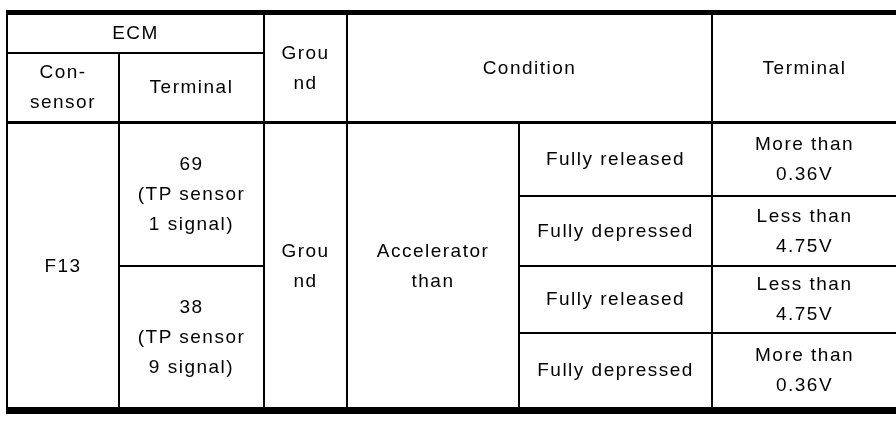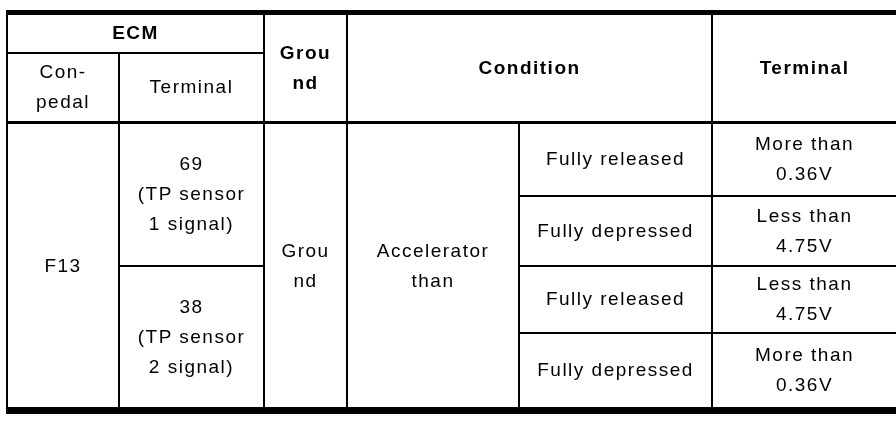--- a/index.html
+++ b/index.html
@@ -37,21 +37,21 @@
     text-align: center;
     overflow: hidden;
   }
   td.no-left  { border-left: 0; }
   td.no-right { border-right: 0; }
   td.hdr-b    { border-bottom-width: 3px; }
   tr.r1 > td  { border-top-width: 3px; }
   td.al       { text-align: left; }
   td.pad14    { padding-left: 14px; }
   td.pad9     { padding-left: 9px; margin-top: 14px; }
-  tr.h1 { height: 40px; font-weight: bold; }
+  tr.h1 { height: 40px; }
   tr.h2 { height: 70px; }
   tr.r1 { height: 73px; }
   tr.r2 { height: 70px; }
   tr.r3 { height: 67px; }
   tr.r4 { height: 78px; }
 </style>
 </head>
 <body>
 
 <div class="page">
@@ -67,21 +67,21 @@
     <tbody>
       <tr class="h1">
         <td colspan="2" class="no-left">ECM</td>
         <td rowspan="2" class="hdr-b">Grou
 nd</td>
         <td colspan="2" rowspan="2" class="hdr-b">Condition</td>
         <td rowspan="2" class="hdr-b no-right">Terminal</td>
       </tr>
       <tr class="h2">
         <td class="no-left hdr-b">Con-
-pedal</td>
+sensor</td>
         <td class="hdr-b">Terminal</td>
       </tr>
       <tr class="r1">
         <td rowspan="4" class="no-left">F13</td>
         <td rowspan="2">69
 (TP sensor
 1 signal)</td>
         <td rowspan="4">Grou
 nd</td>
         <td rowspan="4" class="al pad14">Accelerator
@@ -91,21 +91,21 @@
 0.36V</td>
       </tr>
       <tr class="r2">
         <td class="al pad9">Fully depressed</td>
         <td class="no-right">Less than
 4.75V</td>
       </tr>
       <tr class="r3">
         <td rowspan="2">38
 (TP sensor
-2 signal)</td>
+9 signal)</td>
         <td class="al pad9">Fully released</td>
         <td class="no-right">Less than
 4.75V</td>
       </tr>
       <tr class="r4">
         <td class="al pad9">Fully depressed</td>
         <td class="no-right">More than
 0.36V</td>
       </tr>
     </tbody>

